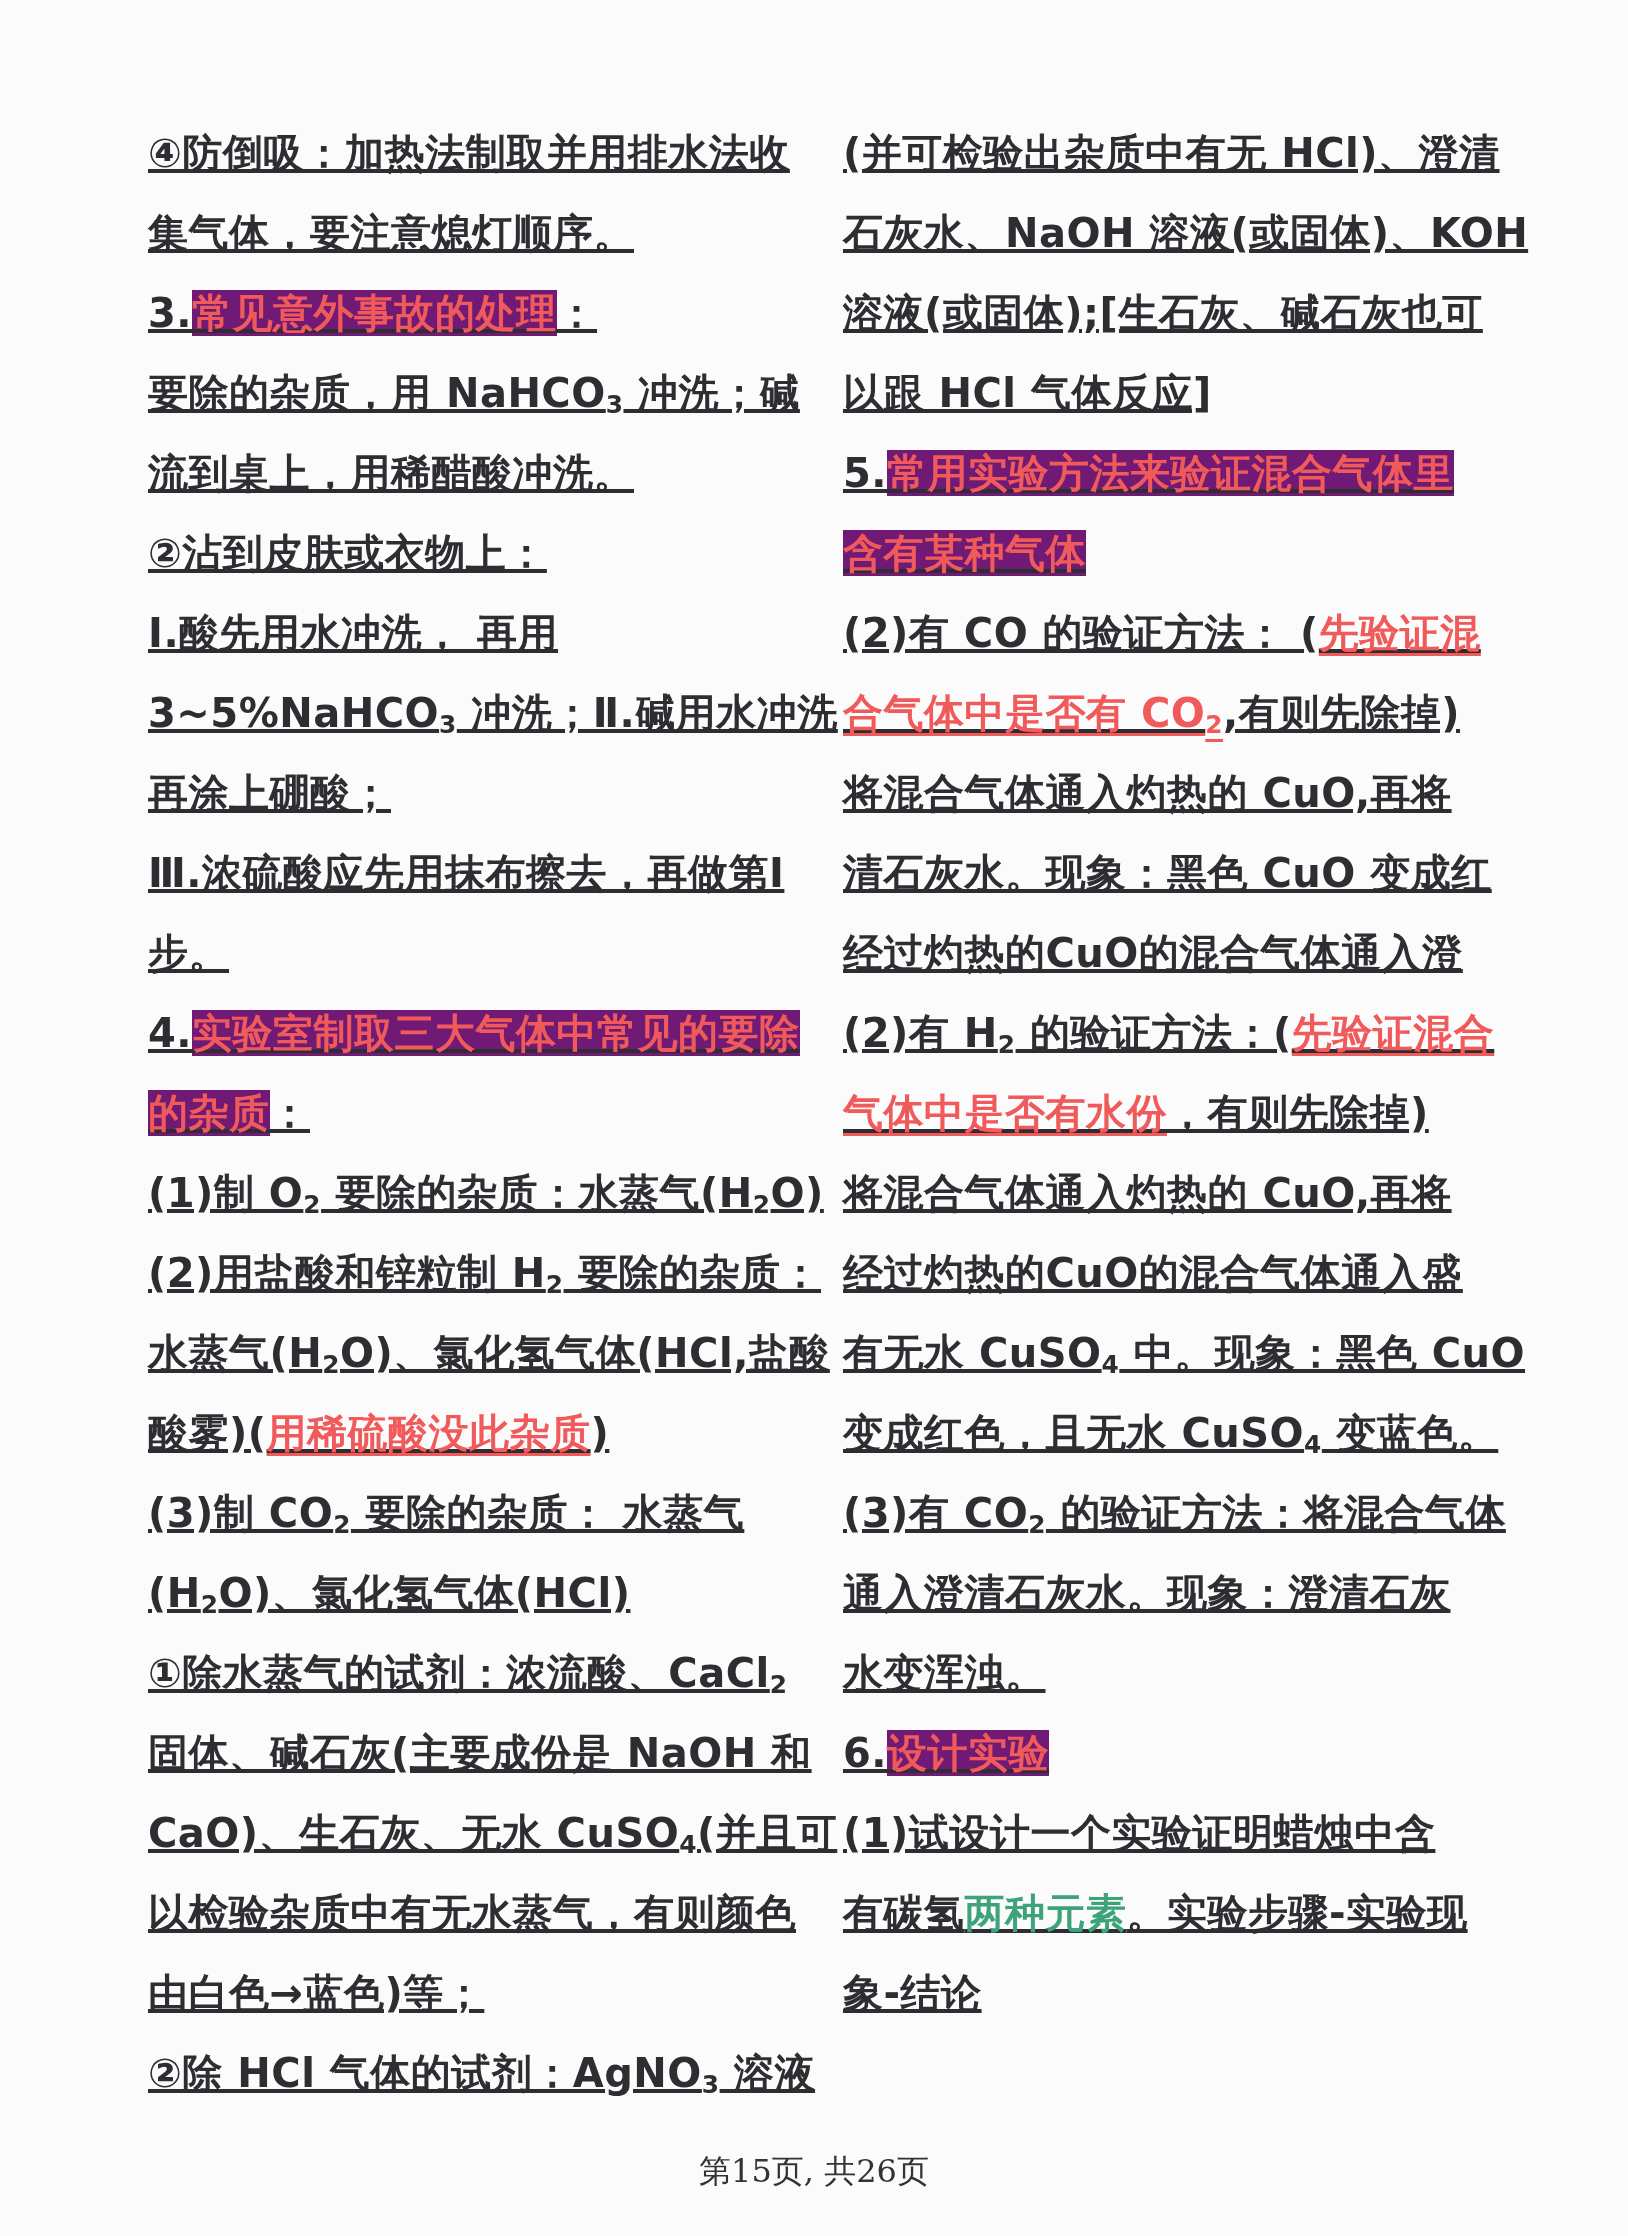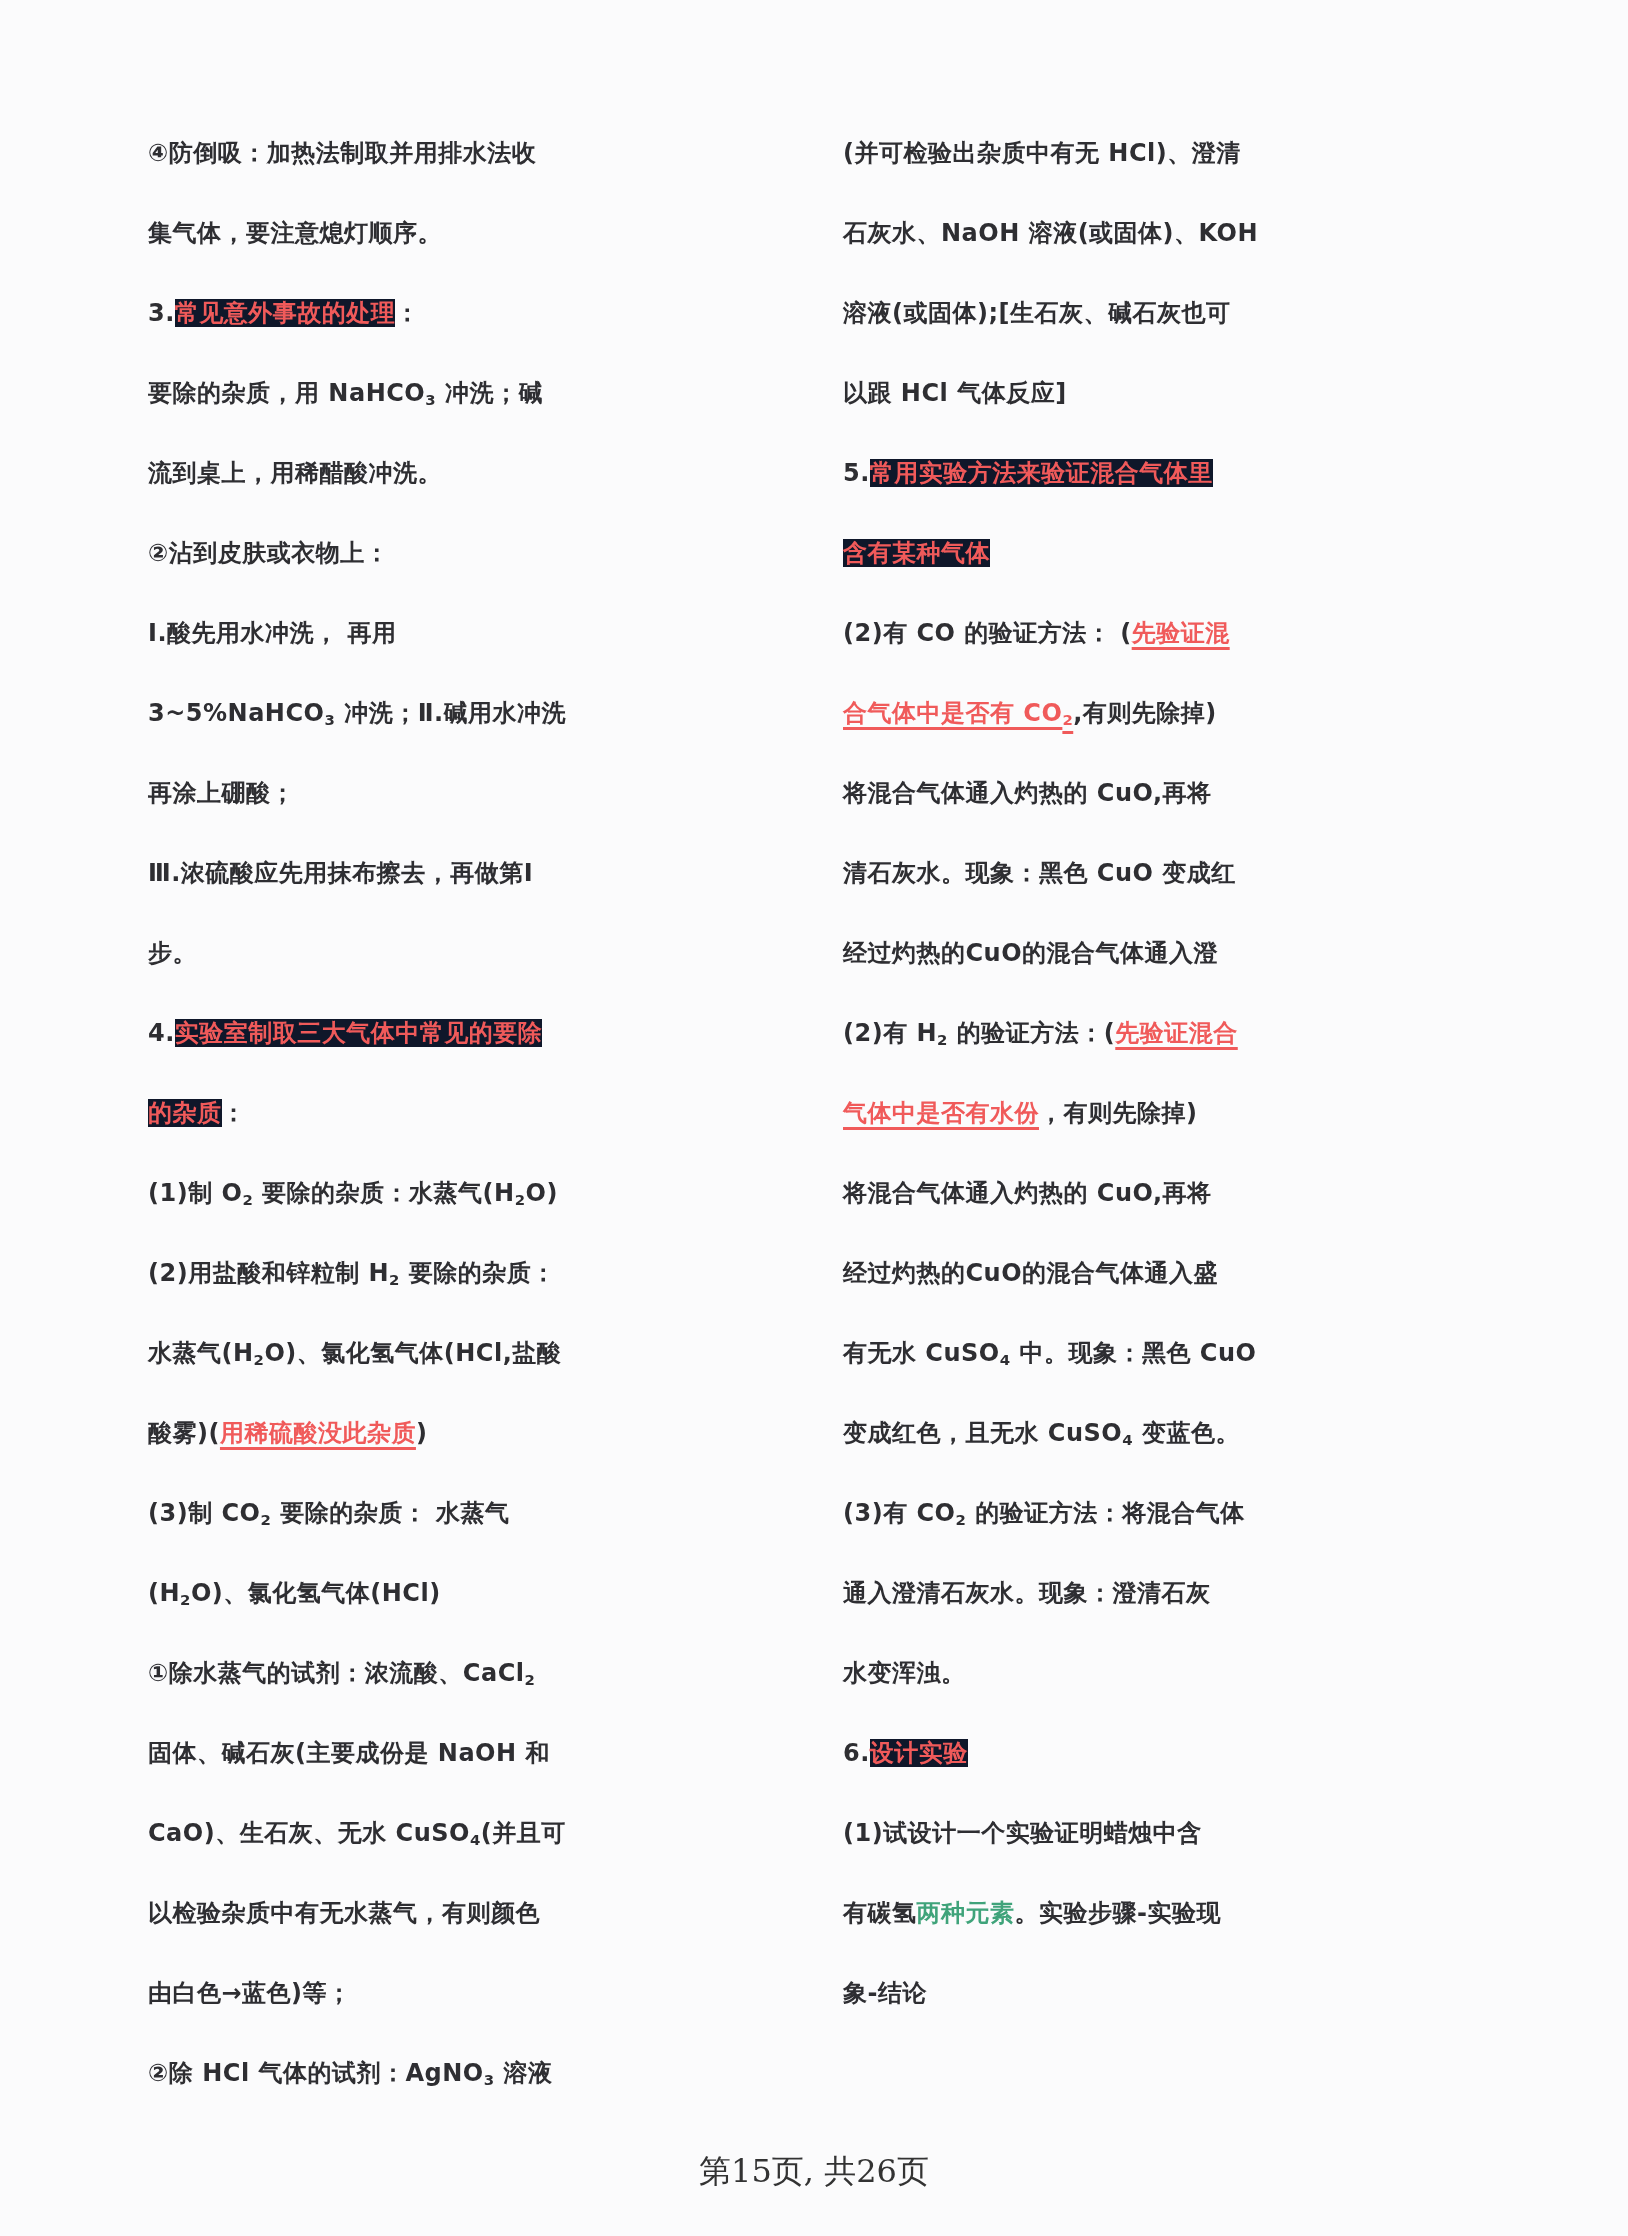--- a/index.html
+++ b/index.html
@@ -7,25 +7,25 @@
     width: 1628px; height: 2236px; position: relative; overflow: hidden;
     background: #fbfbfc;
     font-family: "DejaVu Sans", "Liberation Sans", sans-serif;
     color: #2e2e32;
   }
   .page { position: absolute; left: 0; top: 0; width: 1628px; height: 2236px; }
   .col { position: absolute; top: 120px; }
   .col-left { left: 148px; width: 672px; }
   .col-right { left: 843px; width: 680px; }
   .line {
-    height: 80px; line-height: 66px; font-size: 24px; font-weight: bold;
-    white-space: nowrap; letter-spacing: 0.5px;
+    height: 80px; line-height: 66px; font-size: 40px; font-weight: bold;
+    white-space: nowrap; letter-spacing: 0.5px; text-decoration: underline;
   }
   .seg { display: inline; }
-  .hl { background: #0f172a; }
+  .hl { background: #701a75; }
   .red { color: #f05a5a; }
   .ul { text-decoration: underline; text-decoration-color: #f05a5a; text-decoration-thickness: 3px; text-underline-offset: 6px; }
   .green { color: #3fa37a; }
   sub { font-size: 0.62em; vertical-align: -0.25em; line-height: 0; }
   .footer {
     position: absolute; top: 2150px; left: 0; width: 1628px; text-align: center;
     font-family: "DejaVu Serif", "Liberation Serif", serif; font-size: 32px; color: #333;
   }
 </style>
 </head>

